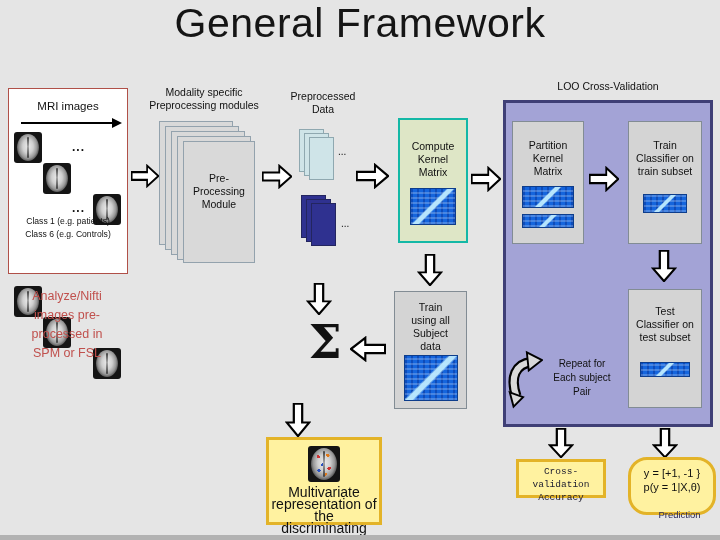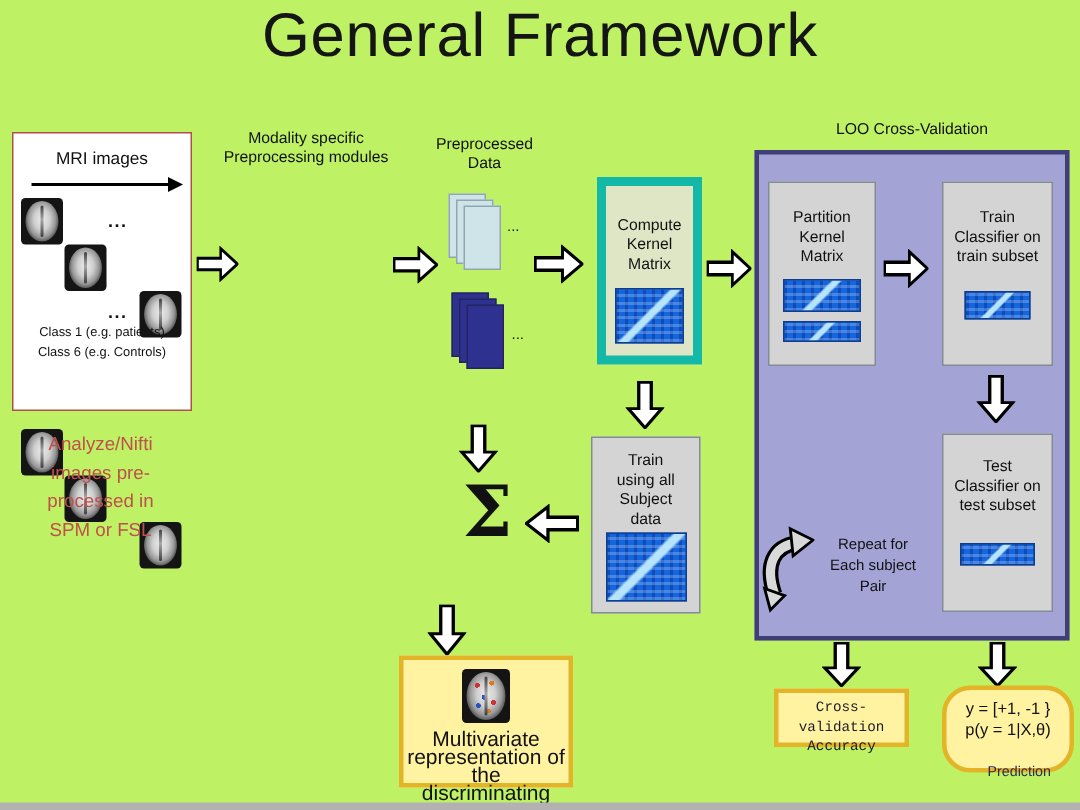--- a/index.html
+++ b/index.html
@@ -1,25 +1,25 @@
 <!DOCTYPE html>
 <html><head>
 <meta charset="utf-8">
 <style>
   html,body{margin:0;padding:0;background:#fff;}
-  .slide{position:relative;width:720px;height:540px;background:#bef264;overflow:hidden;
+  .slide{position:relative;width:720px;height:540px;background:#e5e5e5;overflow:hidden;
          font-family:"Liberation Sans",sans-serif;color:#111;}
   .abs{position:absolute;}
   .pre{white-space:pre-line;}
   .ctr{text-align:center;}
   .title{font-size:41px;letter-spacing:0.5px;color:#151515;}
   .smalltxt{font-size:10.5px;line-height:13px;}
   
   .mri-box{border:1.5px solid #b05048;background:#fff;}
-  .green-box{background:#dee6c6;border:6px solid #14b8a6;}
+  .green-box{background:#dee6c6;border:2px solid #14b8a6;}
   .purple-box{background:#a3a3d6;border:3px solid #3f3f76;}
   .gray-box{background:#d4d4d4;border:1.5px solid #828c94;}
   .yellow-box{background:#fff2a0;border:3px solid #e3b328;}
   .note{color:#c0504d;font-size:12.5px;line-height:19px;}
   
   .layer{position:absolute;}
   .gray-layer{background:#d9d9d9;border:1.5px solid #93a2ad;}
   .lb-layer{background:#cfe4e8;border:1px solid #8fa8b0;}
   .db-layer{background:#2f3190;border:1px solid #23255f;}
   
@@ -78,20 +78,29 @@
 SPM or FSL</div>
 
   <div class="abs" style="left:131px;top:164px;width:28px;height:24px;">
     <svg viewBox="0 0 40 28" width="28" height="24" preserveAspectRatio="none">
         <polygon points="1,9.5 23,9.5 23,2 39,14 23,26 23,18.5 1,18.5" fill="#fff" stroke="#000" stroke-width="2.4"></polygon>
       </svg>
   </div>
 
   <div class="abs ctr pre smalltxt" style="left:138px;top:86px;width:132px;">Modality specific
 Preprocessing modules</div>
+  <div class="abs" style="left:159px;top:121px;width:100px;height:146px;">
+    <div class="layer gray-layer" style="left:0;top:0;width:72px;height:122px;"></div>
+    <div class="layer gray-layer" style="left:6px;top:5px;width:72px;height:122px;"></div>
+    <div class="layer gray-layer" style="left:12px;top:10px;width:72px;height:122px;"></div>
+    <div class="layer gray-layer" style="left:18px;top:15px;width:72px;height:122px;"></div>
+    <div class="layer gray-layer ctr pre smalltxt" style="left:24px;top:20px;width:72px;height:122px;box-sizing:border-box;padding-top:30px;">Pre-
+Processing
+Module</div>
+  </div>
 
   <div class="abs" style="left:262px;top:164px;width:30px;height:25px;">
     <svg viewBox="0 0 40 28" width="30" height="25" preserveAspectRatio="none">
         <polygon points="1,9.5 23,9.5 23,2 39,14 23,26 23,18.5 1,18.5" fill="#fff" stroke="#000" stroke-width="2.4"></polygon>
       </svg>
   </div>
 
   <div class="abs ctr pre smalltxt" style="left:285px;top:90px;width:76px;">Preprocessed
 Data</div>
   <div class="abs" style="left:299px;top:129px;width:40px;height:52px;">

